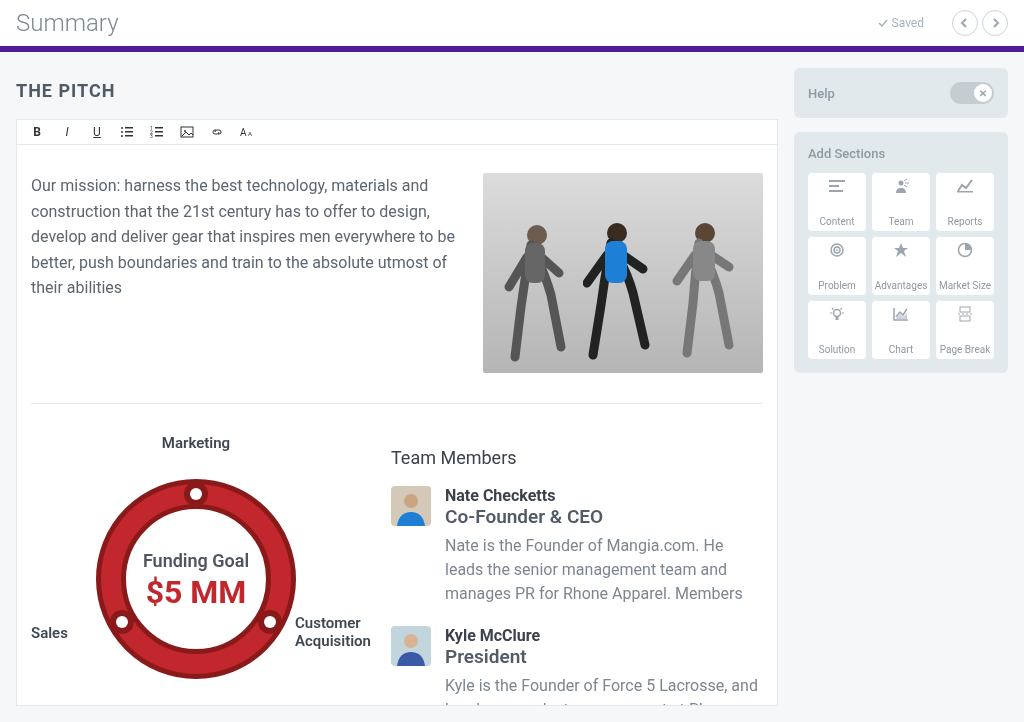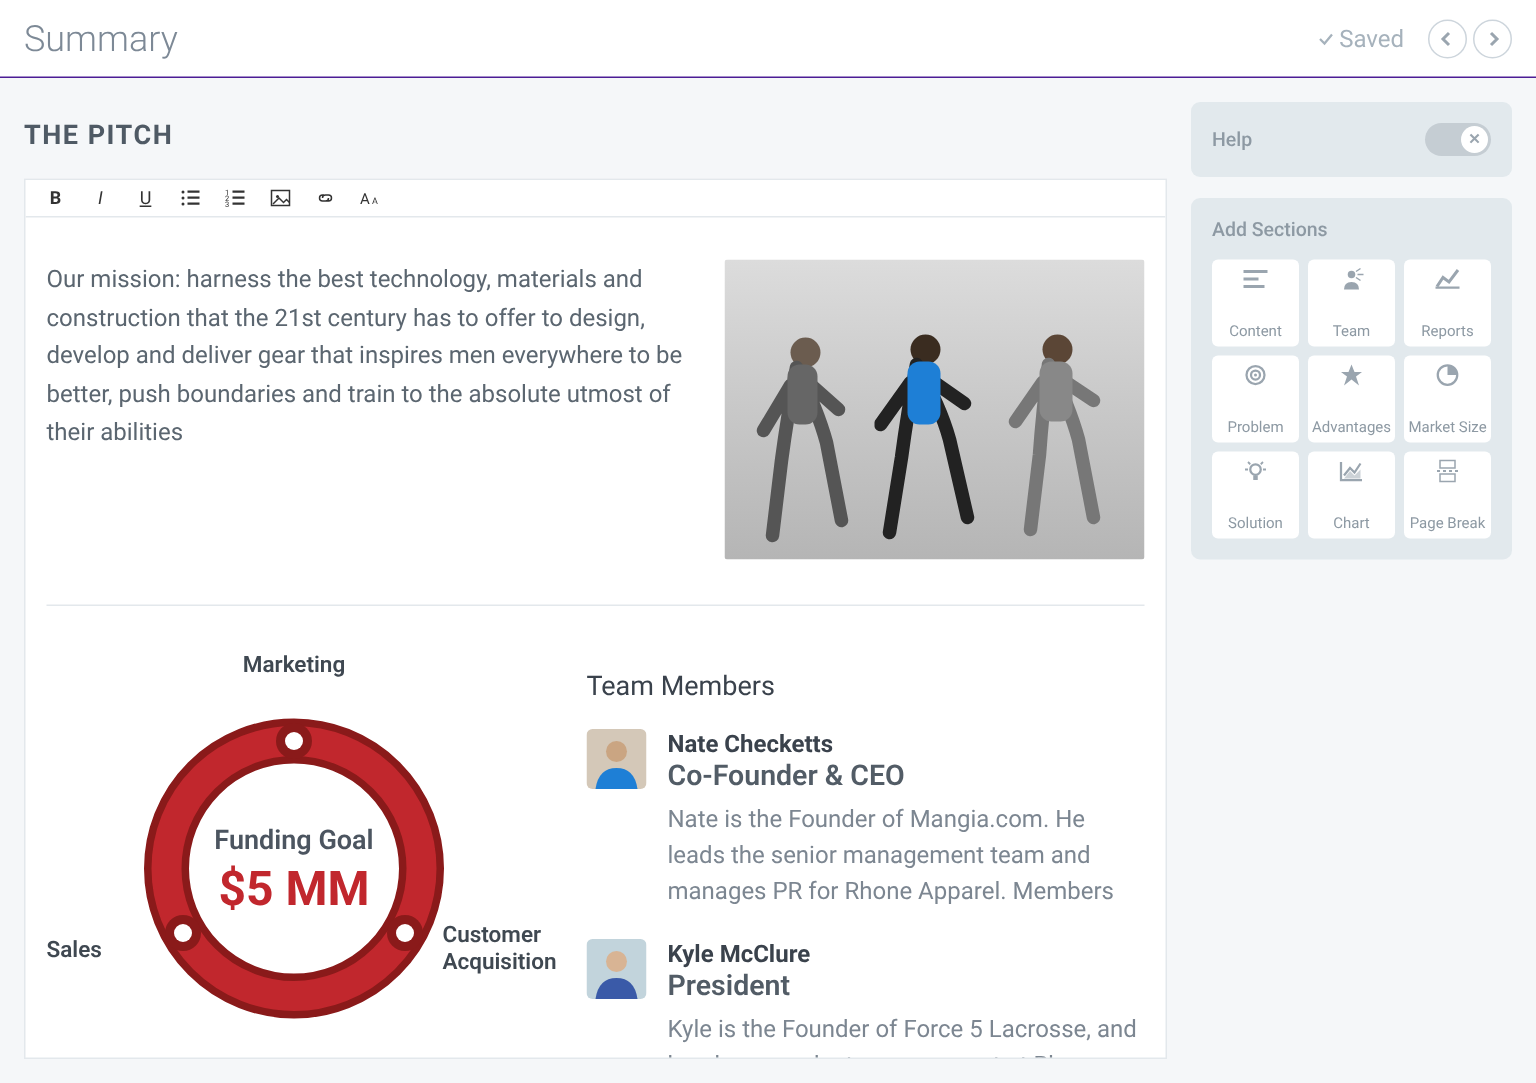--- a/index.html
+++ b/index.html
@@ -1,19 +1,19 @@
 <!DOCTYPE html>
 <html><head>
 <meta charset="utf-8">
 <style>
 * { box-sizing: border-box; margin: 0; padding: 0; }
 body { font-family: -apple-system, BlinkMacSystemFont, "Segoe UI", Roboto, Helvetica, Arial, sans-serif; background: #f5f7f9; width: 1024px; height: 722px; overflow: hidden; }
-.header { background: #fff; height: 52px; display: flex; align-items: center; padding: 0 16px; border-bottom: 1px solid #4c1d95; }
+.header { background: #fff; height: 52px; display: flex; align-items: center; padding: 0 16px; border-bottom: 6px solid #4c1d95; }
 .header-title { color: #7d8996; font-size: 24px; font-weight: 300; flex: 1; }
-.saved { color: #a6b2bc; font-size: 16px; display: flex; align-items: center; gap: 4px; margin-right: 12px; }
+.saved { color: #a6b2bc; font-size: 12px; display: flex; align-items: center; gap: 4px; margin-right: 24px; }
 .nav-circle { width: 26px; height: 26px; border: 1px solid #cdd5dc; border-radius: 50%; display: inline-flex; align-items: center; justify-content: center; margin-left: 4px; cursor: pointer; }
 .nav-circle svg { width: 10px; height: 10px; stroke: #9aa5af; fill: none; stroke-width: 2; }
 .main { display: flex; padding: 16px; gap: 16px; height: calc(722px - 52px); justify-content: center; }
 .left { flex: 1; display: flex; flex-direction: column; }
 .section-title { color: #4f5a65; font-size: 18px; font-weight: 700; letter-spacing: 1px; margin: 12px 0 18px 0; }
 .editor { background: #fff; border: 1px solid #e3e8ec; flex: 1; display: flex; flex-direction: column; overflow: hidden; }
 .toolbar { height: 34px; border-bottom: 1px solid #e3e8ec; display: flex; align-items: center; padding-left: 8px; gap: 6px; }
 .tbtn { width: 24px; height: 24px; display: flex; align-items: center; justify-content: center; cursor: pointer; color: #333; font-size: 12px; }
 .tbtn svg { width: 14px; height: 14px; }
 .content { padding: 28px 14px 14px 14px; flex: 1; }

